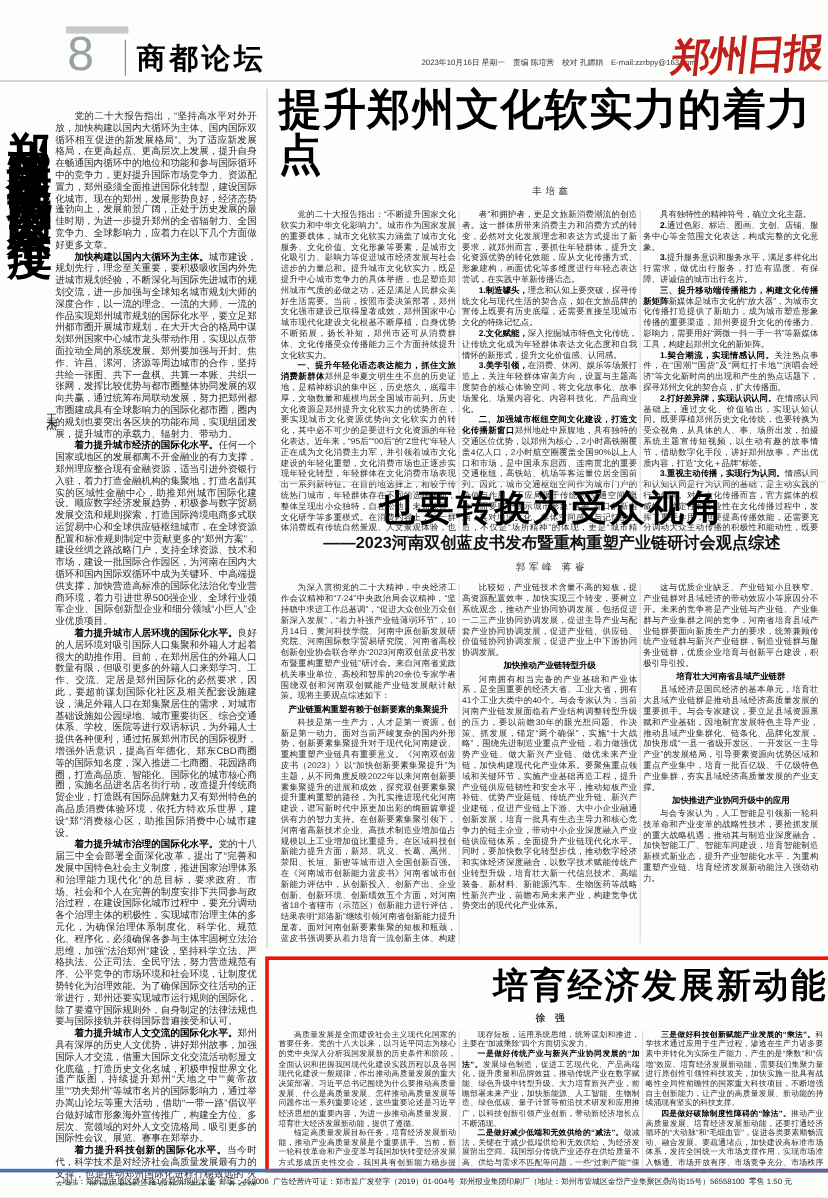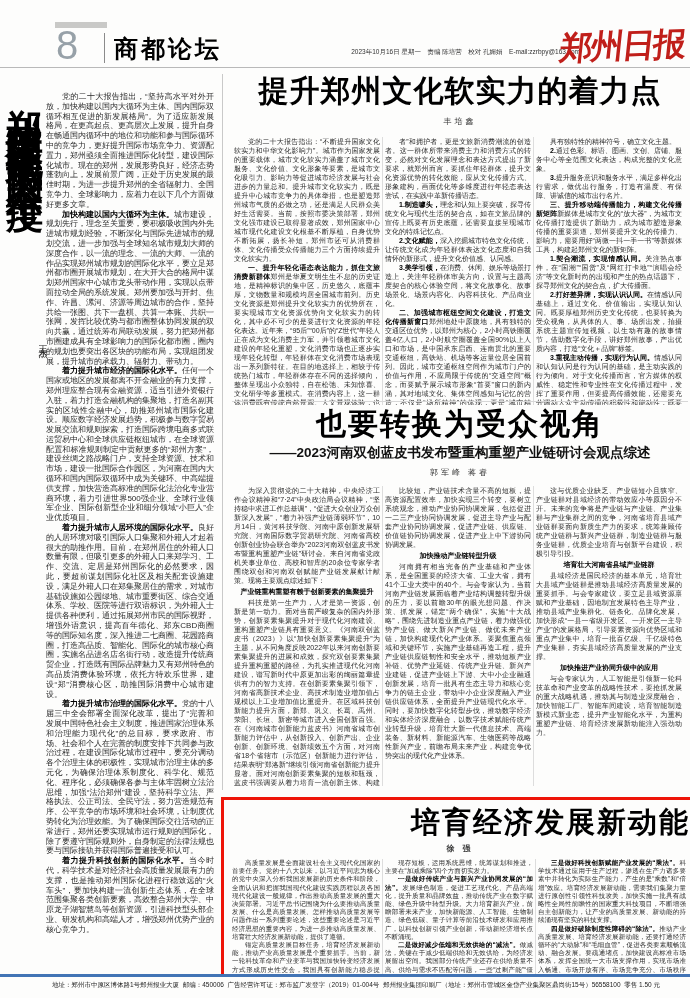--- a/index.html
+++ b/index.html
@@ -27,21 +27,21 @@
   .col + .col{border-left:1px solid #ddd;}
   .col p, .leftbody p{margin:0;text-indent:2em;text-align:justify;color:#2a2a2a;}
   .leftbody p{font-size:8px;line-height:9.8px;}
   .col p{font-size:7px;line-height:9px;}
   .col p b, .leftbody p b{color:#000;}
   .chead{text-indent:0 !important;text-align:center !important;font-weight:700;padding:2px 0;}
   
   .vdiv{position:absolute;left:222px;top:74px;width:1px;height:716px;background:#c9c9c9;}
   
   .art-top{position:absolute;left:232px;top:72px;width:456px;}
-  .h1{margin:0;text-align:center;font-size:30px;line-height:38px;font-weight:700;color:#000;letter-spacing:1px;}
+  .h1{margin:0;text-align:left;font-size:36px;line-height:38px;font-weight:700;color:#000;letter-spacing:1px;}
   .byline{margin:1px;text-align:center;font-size:8px;color:#333;letter-spacing:3px;}
   .art-top .byline{margin-top:6px;}
   .art-top .cols{margin-top:10px;height:268px;}
   .art-top .col{width:146px;height:268px;padding:0 2px;}
   .midrule{position:absolute;left:232px;top:401px;width:456px;height:1px;background:#d7d7d7;}
   
   .art-mid{position:absolute;left:232px;top:407px;width:456px;}
   .h2{margin:0;text-align:center;font-size:30px;line-height:34px;font-weight:700;color:#000;letter-spacing:2px;}
   .subtitle{margin:3px 0 0;text-align:center;font-size:13.5px;font-weight:700;color:#111;}
   .art-mid .byline{margin-top:5px;}
@@ -75,20 +75,21 @@
   <div class="headrule"></div>
 
   <div class="vtitle">郑州建设国际化城市的『六个维度』</div>
   <div class="vauthor">王东杰</div>
   <div class="leftbody">
       <p>党的二十大报告指出，“坚持高水平对外开放，加快构建以国内大循环为主体、国内国际双循环相互促进的新发展格局”。为了适应新发展格局，在更高起点、更高层次上发展，提升自身在畅通国内循环中的地位和功能和参与国际循环中的竞争力，更好提升国际市场竞争力、资源配置力，郑州亟须全面推进国际化转型，建设国际化城市。现在的郑州，发展形势良好，经济态势蓬勃向上，发展前景广阔，正处于历史发展的最佳时期，为进一步提升郑州的全省辐射力、全国竞争力、全球影响力，应着力在以下几个方面做好更多文章。</p>
       <p><b>加快构建以国内大循环为主体。</b>城市建设，规划先行，理念至关重要，要积极吸收国内外先进城市规划经验，不断深化与国际先进城市的规划交流，进一步加强与全球知名城市规划大师的深度合作，以一流的理念、一流的大师、一流的作品实现郑州城市规划的国际化水平，要立足郑州都市圈开展城市规划，在大开大合的格局中谋划郑州国家中心城市龙头带动作用，实现以点带面拉动全局的系统发展。郑州要加强与开封、焦作、许昌、漯河、济源等周边城市的合作，坚持共绘一张图、共下一盘棋、共算一本账、共织一张网，发挥比较优势与都市圈整体协同发展的双向共赢，通过统筹布局联动发展，努力把郑州都市圈建成具有全球影响力的国际化都市圈，圈内的规划也要突出各区块的功能布局，实现组团发展，提升城市的承载力、辐射力、带动力。</p>
       <p><b>着力提升城市经济的国际化水平。</b>任何一个国家或地区的发展都离不开金融业的有力支撑，郑州理应整合现有金融资源，适当引进外资银行入驻，着力打造金融机构的集聚地，打造名副其实的区域性金融中心，助推郑州城市国际化建设。顺应数字经济发展趋势，积极参与数字贸易发展交流和规则探索，打造国际跨境电商多式联运贸易中心和全球供应链枢纽城市，在全球资源配置和标准规则制定中贡献更多的“郑州方案”，建设丝绸之路战略门户，支持全球资源、技术和市场，建设一批国际合作园区，为河南在国内大循环和国内国际双循环中成为关键环、中高端提供支撑，加快营造高标准的国际化法治化专业营商环境，着力引进世界500强企业、全球行业领军企业、国际创新型企业和细分领域“小巨人”企业优质项目。</p>
       <p><b>着力提升城市人居环境的国际化水平。</b>良好的人居环境对吸引国际人口集聚和外籍人才起着很大的助推作用。目前，在郑州居住的外籍人口数量有限，但吸引更多的外籍人口来郑学习、工作、交流、定居是郑州国际化的必然要求，因此，要超前谋划国际化社区及相关配套设施建设，满足外籍人口在郑集聚居住的需求，对城市基础设施如公园绿地、城市重要街区、综合交通体系、学校、医院等进行双语标识，为外籍人士提供各种便利，通过拓展郑州市民的国际视野，增强外语意识，提高百年德化、郑东CBD商圈等的国际知名度，深入推进二七商圈、花园路商圈，打造高品质、智能化、国际化的城市核心商圈，实施名品进名店名街行动，改造提升传统商贸企业，打造既有国际品牌魅力又有郑州特色的高品质消费体验环境，依托方特欢乐世界，建设“郑”消费核心区，助推国际消费中心城市建设。</p>
       <p><b>着力提升城市治理的国际化水平。</b>党的十八届三中全会部署全面深化改革，提出了“完善和发展中国特色社会主义制度，推进国家治理体系和治理能力现代化”的总目标，要求政府、市场、社会和个人在完善的制度安排下共同参与政治过程，在建设国际化城市过程中，要充分调动各个治理主体的积极性，实现城市治理主体的多元化，为确保治理体系制度化、科学化、规范化、程序化，必须确保各参与主体牢固树立法治思维，加强“法治郑州”建设，坚持科学立法、严格执法、公正司法、全民守法，努力营造规范有序、公平竞争的市场环境和社会环境，让制度优势转化为治理效能。为了确保国际交往活动的正常进行，郑州还要实现城市运行规则的国际化，除了要遵守国际规则外，自身制定的法律法规也要与国际接轨并获得国际普遍接受和认可。</p>
+      <p><b>着力提升城市人文交流的国际化水平。</b>郑州具有深厚的历史人文优势，讲好郑州故事，加强国际人才交流，借重大国际文化交流活动彰显文化底蕴，打造历史文化名城，积极申报世界文化遗产版图，持续提升郑州“天地之中”“黄帝故里”“功夫郑州”等城市名片的国际影响力，通过举办嵩山论坛等重大活动，借助“一带一路”倡议平台做好城市形象海外宣传推广，构建全方位、多层次、宽领域的对外人文交流格局，吸引更多的国际性会议、展览、赛事在郑举办。</p>
       <p><b>着力提升科技创新的国际化水平。</b>当今时代，科学技术是对经济社会高质量发展最有力的支撑，也是推动郑州国际化进程行稳致远的“火车头”，要加快构建一流创新生态体系，在全球范围集聚各类创新要素，高效整合郑州大学、中原龙子湖智慧岛等创新资源，引进科技型头部企业、研发机构和高端人才，增强郑州优势产业的核心竞争力。</p>
     </div>
 
   <div class="vdiv"></div>
 
   <div class="art-top">
     <h1 class="h1">提升郑州文化软实力的着力点</h1>
     <p class="byline">丰培鑫</p>
     <div class="cols">
       <div class="col">

